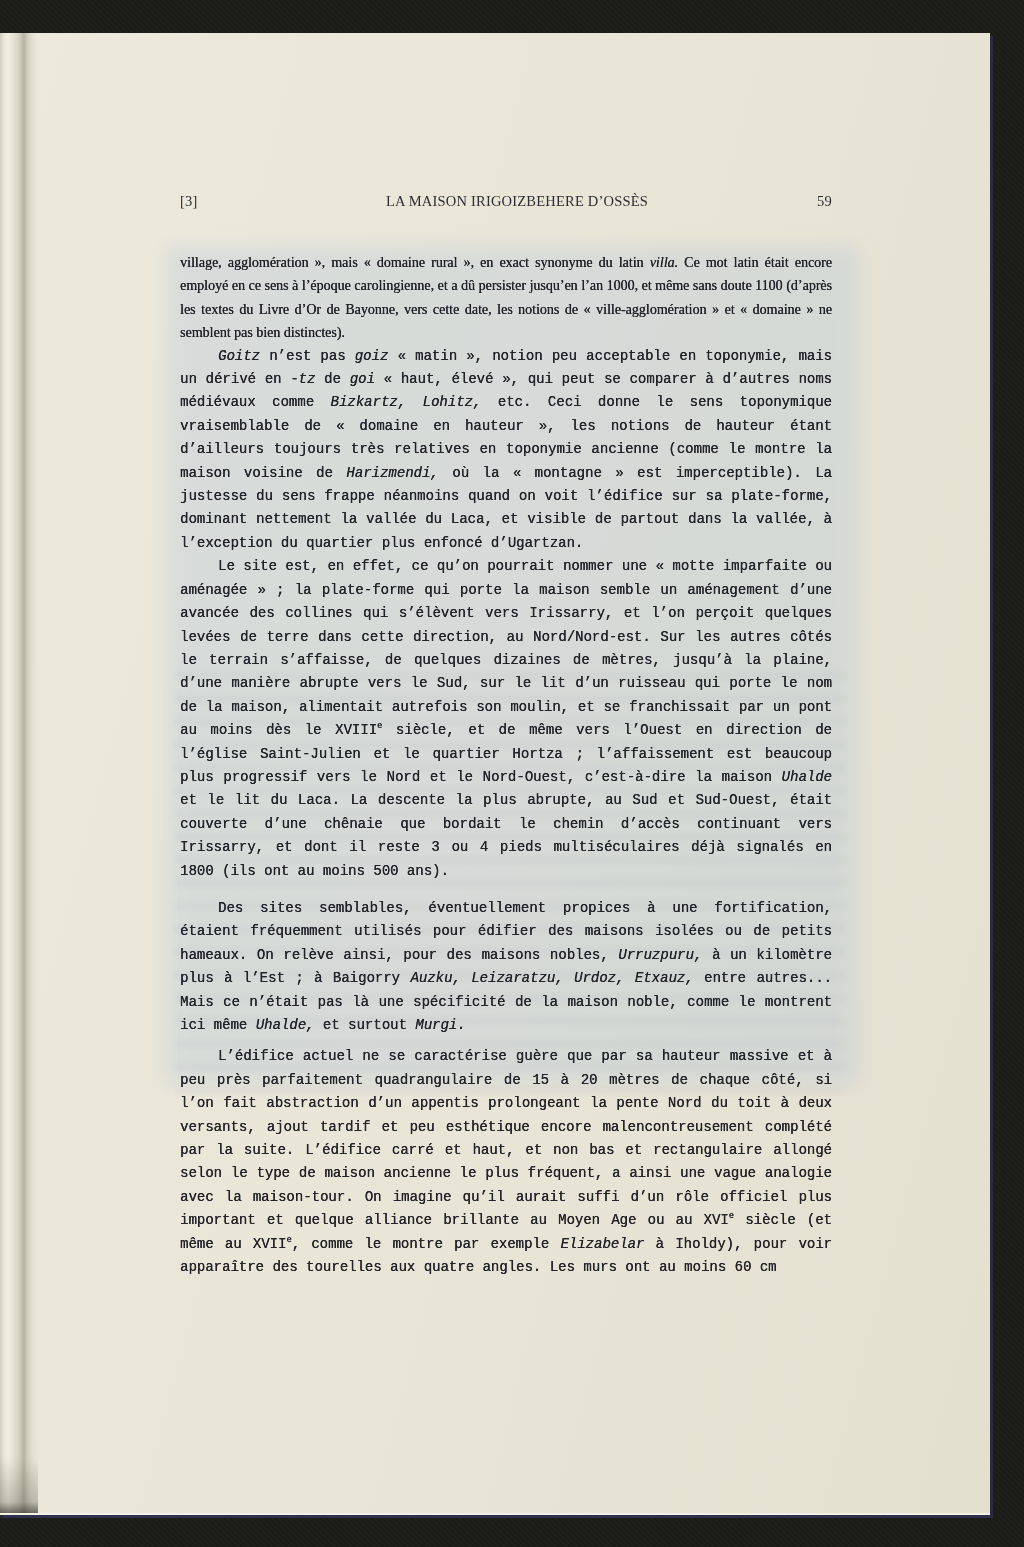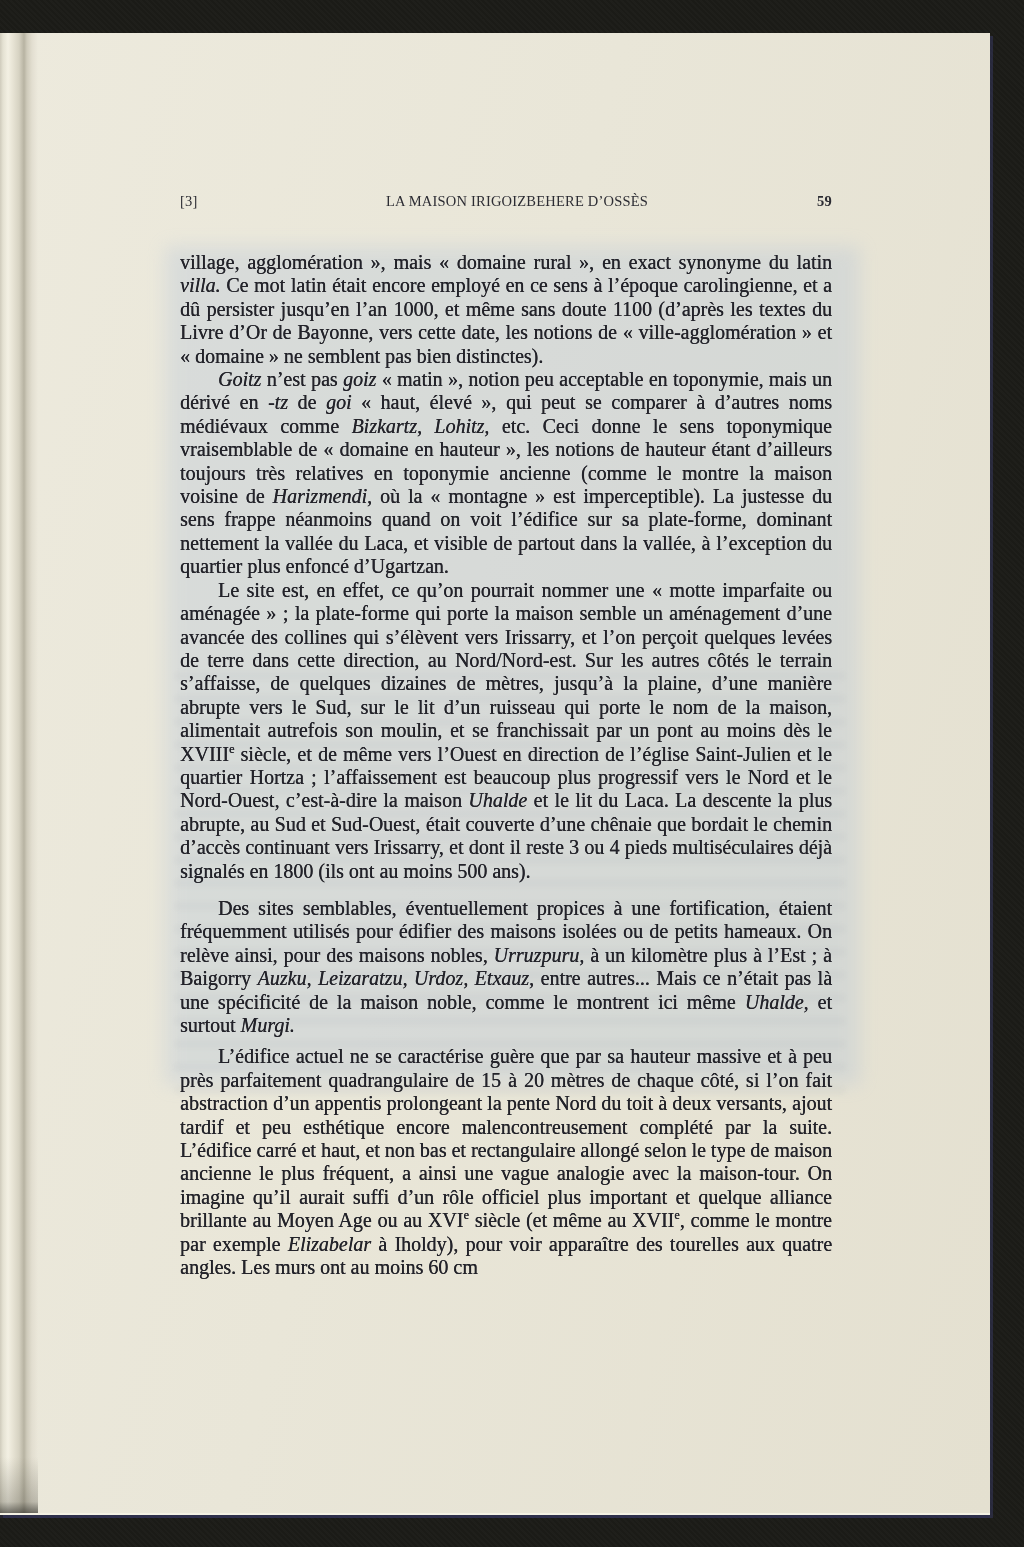--- a/index.html
+++ b/index.html
@@ -56,28 +56,28 @@
     position: absolute; left: 180px; top: 160px; width: 652px;
     color: var(--ink, #23232a);
   }
   .runhead {
     display: grid; grid-template-columns: 1fr auto 1fr; align-items: baseline;
     font-size: 14.5px; letter-spacing: 0.2px;
     color: #2c2c33;
   }
   .runhead .l { justify-self: start; }
   .runhead .c { justify-self: center; margin-left: 22px; }
-  .runhead .r { justify-self: end; font-weight: bold; }
+  .runhead .r { justify-self: end; }
 
-  .article { margin-top: 41px; font-size: 20px; line-height: 23.4px; }
+  .article { margin-top: 41px; font-size: 14px; line-height: 23.4px; }
   .para {
     margin: 0; text-align: justify; hyphens: none;
     text-shadow: 0.25px 0 0 currentColor;
   }
-  .para.ind { text-indent: 38px; }
+  .para.ind { text-indent: 38px; font-family: Liberation Mono, monospace; }
   .para:nth-child(4) { margin-top: 14px; }
   .para:nth-child(5) { margin-top: 8px; }
   .para em { font-style: italic; }
   .para sup { font-size: 0.62em; line-height: 0; vertical-align: super; }
 </style>
 </head>
 <body>
 
 <div class="page">
   <div class="fold"></div>

